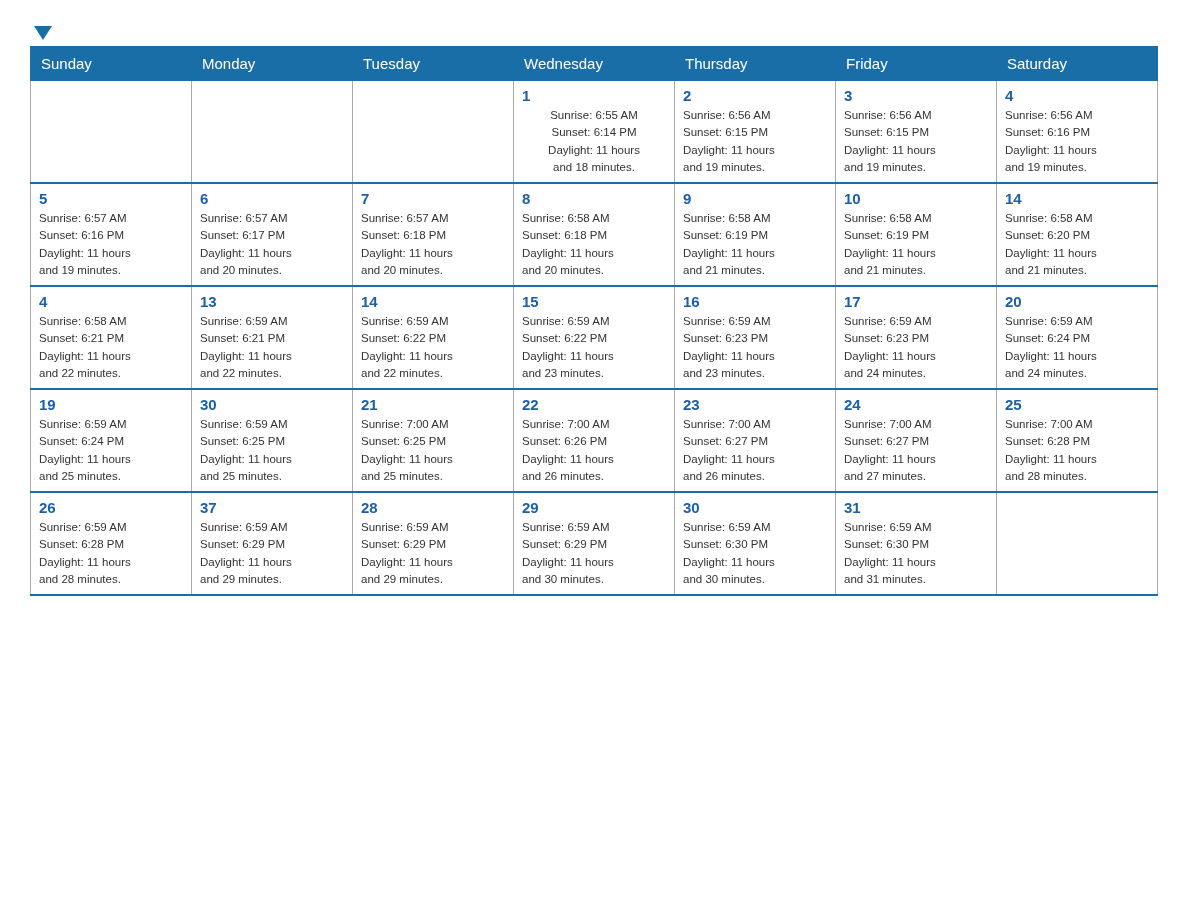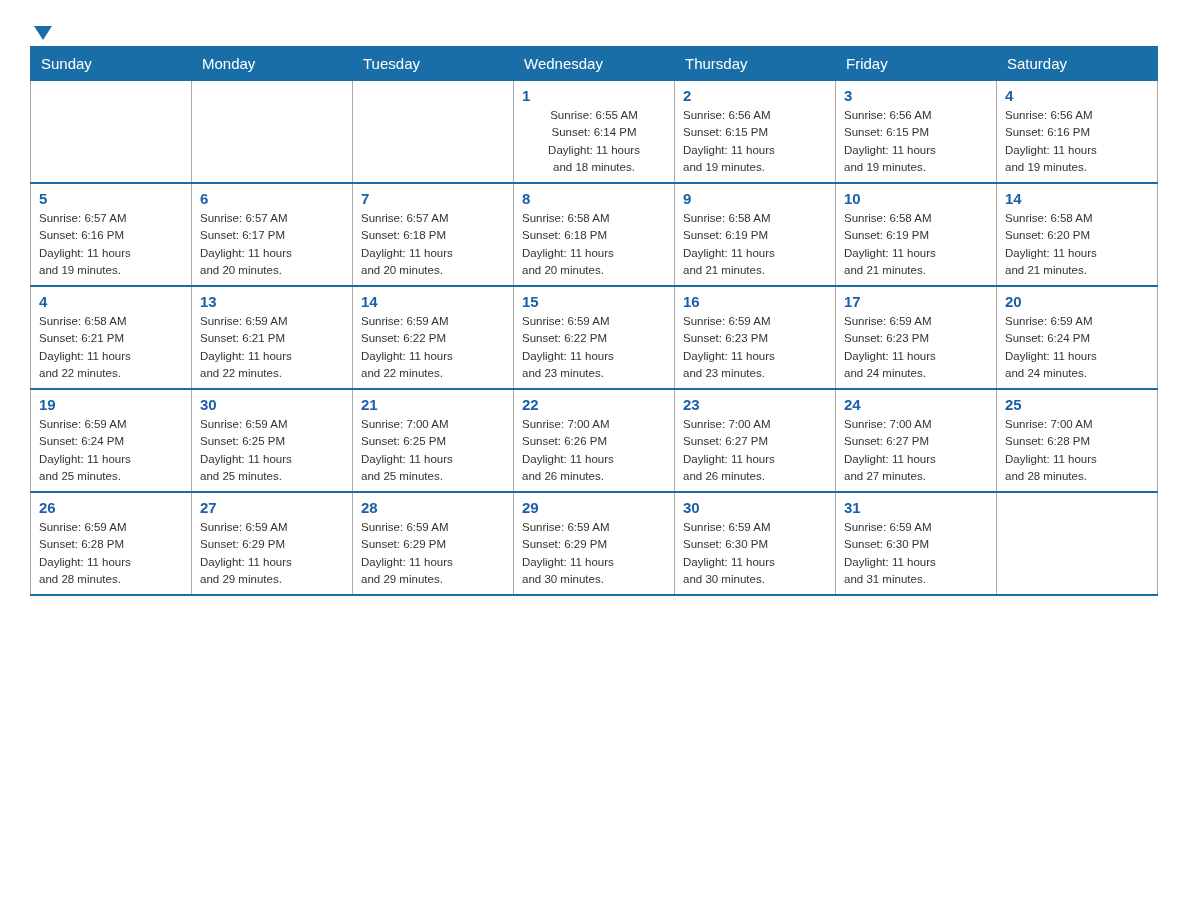--- a/index.html
+++ b/index.html
@@ -306,21 +306,21 @@
       </tr>
       <tr>
         <td>
           <span class="day-number">26</span>
           <div class="day-info" style="white-space: pre-line;">Sunrise: 6:59 AM
 Sunset: 6:28 PM
 Daylight: 11 hours
 and 28 minutes.</div>
         </td>
         <td>
-          <span class="day-number">27</span>
+          <span class="day-number">37</span>
           <div class="day-info" style="white-space: pre-line;">Sunrise: 6:59 AM
 Sunset: 6:29 PM
 Daylight: 11 hours
 and 29 minutes.</div>
         </td>
         <td>
           <span class="day-number">28</span>
           <div class="day-info" style="white-space: pre-line;">Sunrise: 6:59 AM
 Sunset: 6:29 PM
 Daylight: 11 hours

